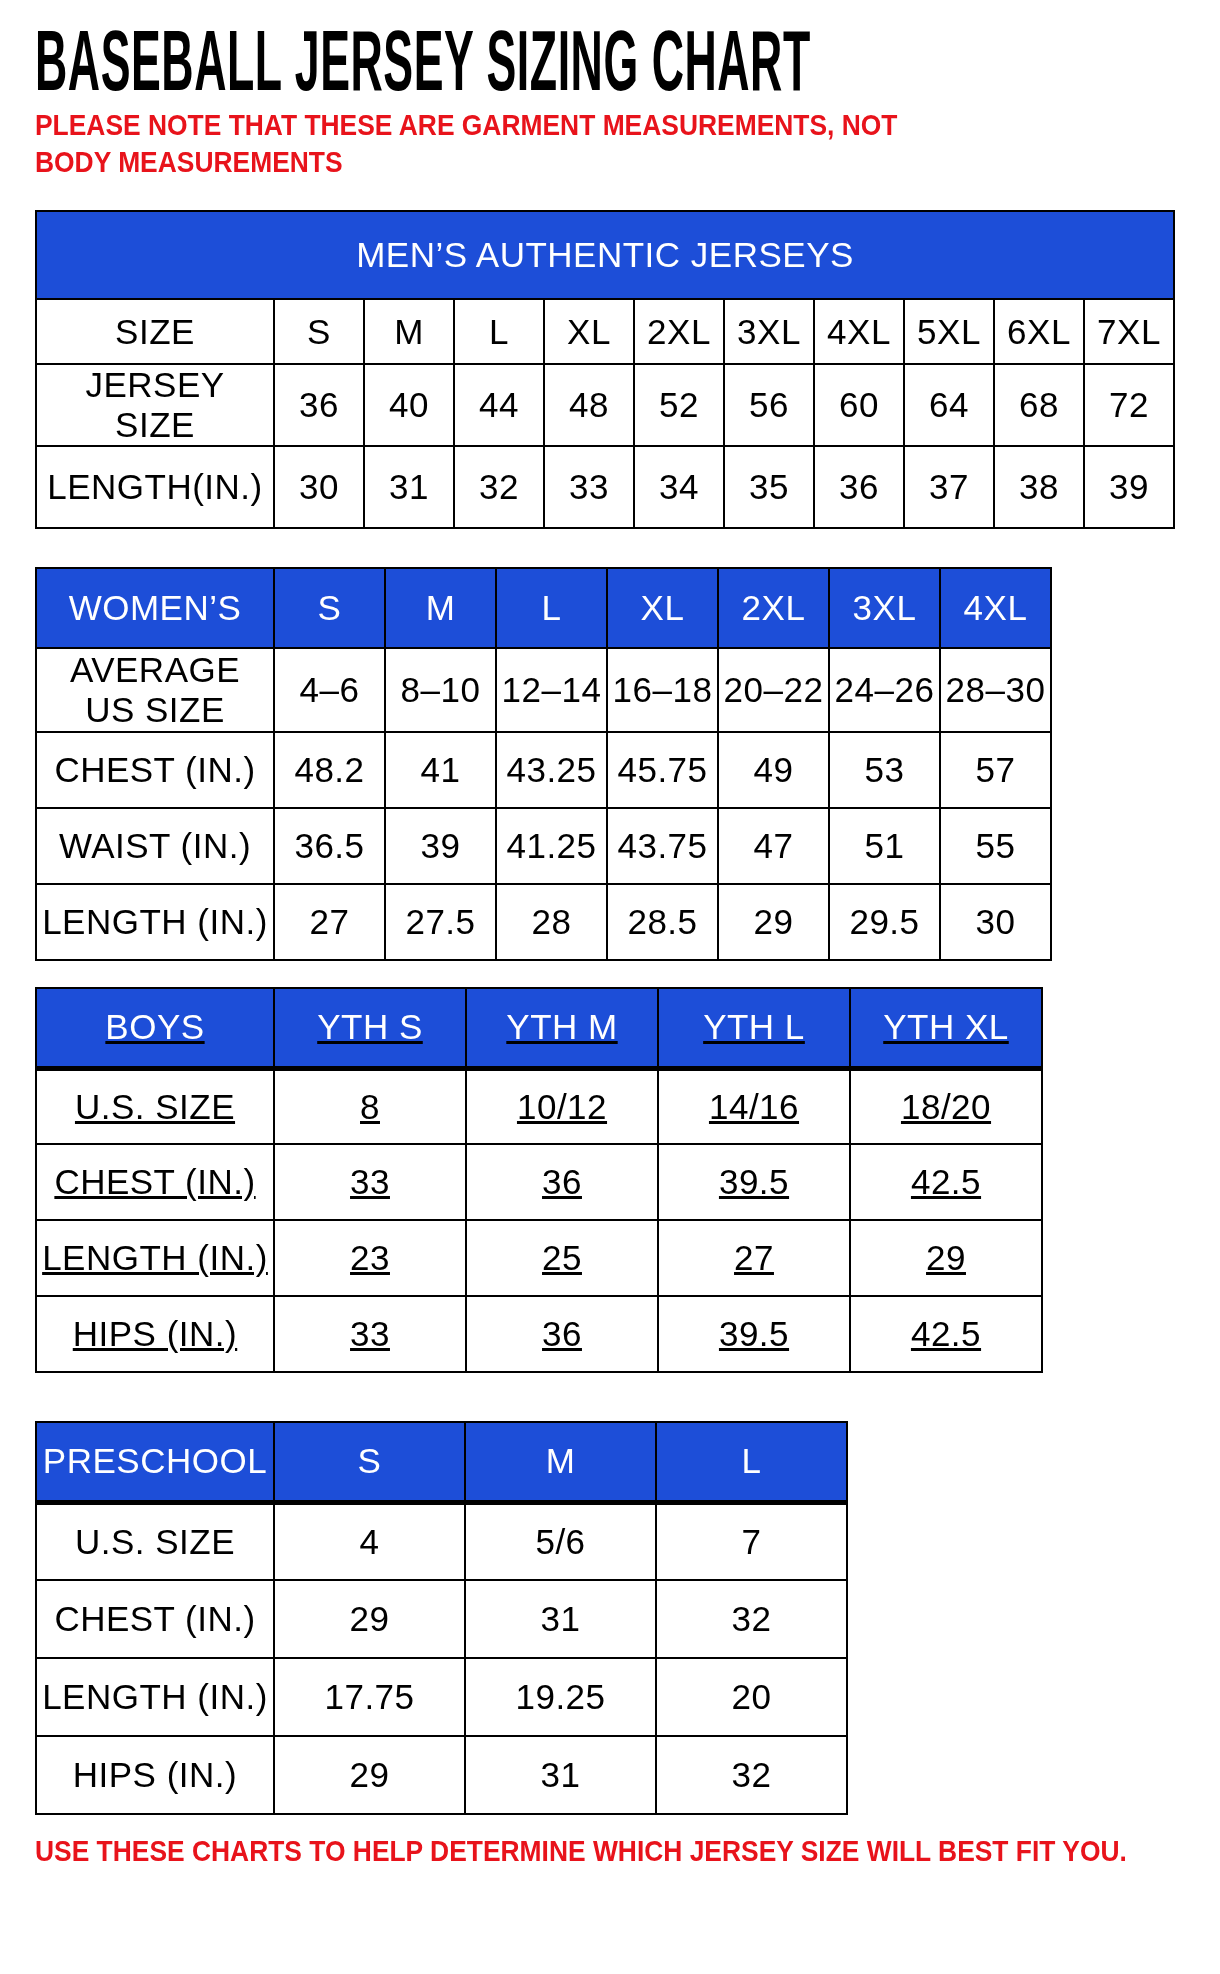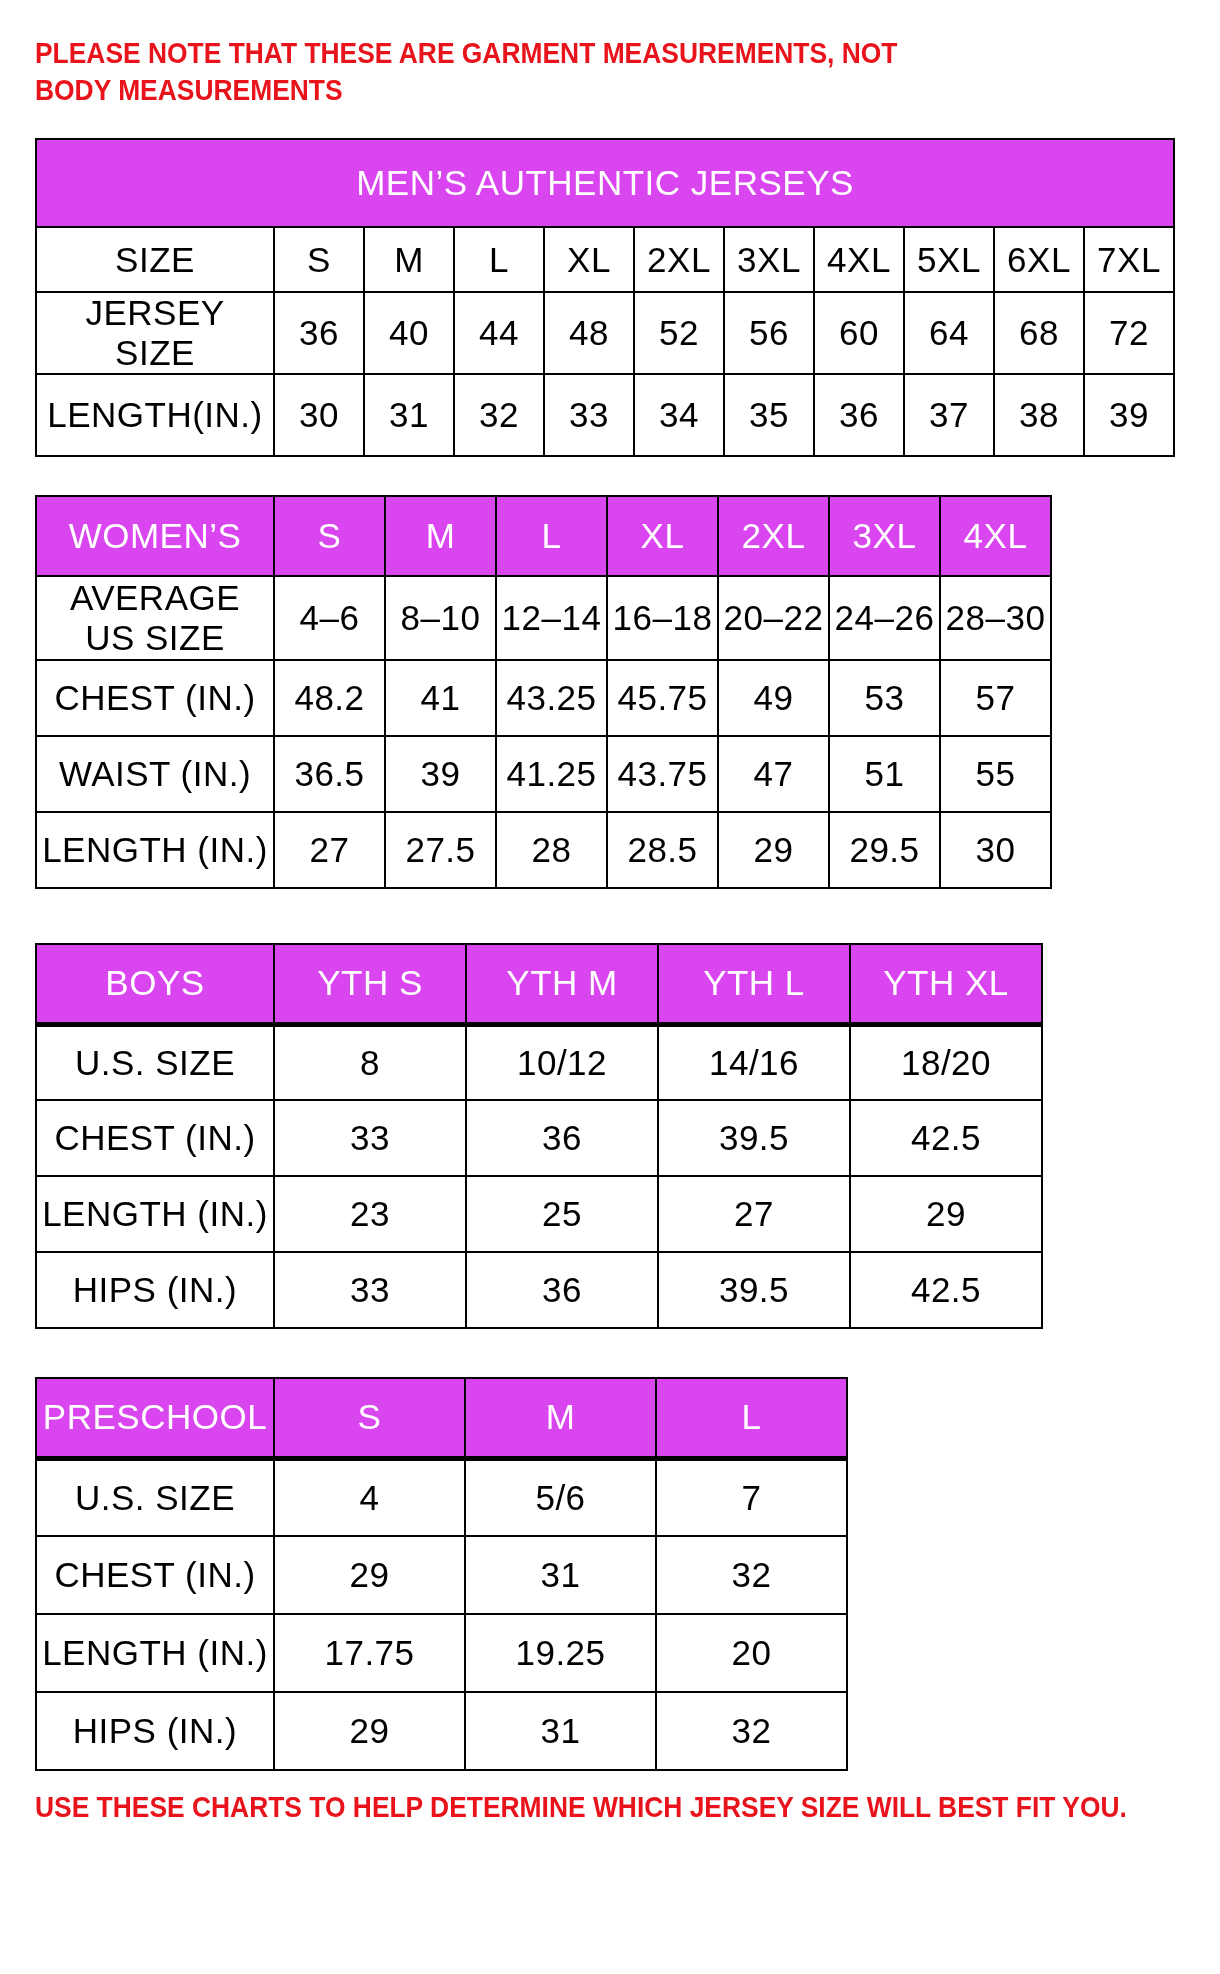--- a/index.html
+++ b/index.html
@@ -54,28 +54,28 @@
   table.tbl td {
     border: 2px solid #000;
     text-align: center;
     vertical-align: middle;
     padding: 0 4px;
     font-size: 35px;
     letter-spacing: 0.5px;
     overflow: hidden;
   }
   td.lbl { font-size: 31px; }
-  td.gray { background: #d946ef; color: #ffffff; }
+  td.gray { background: #1d4ed8; color: #ffffff; }
   td.table-banner { font-size: 42px; letter-spacing: 2px; }
   td.prewrap { white-space: pre-line; line-height: 1.15; }
   tr.hdr-thick td { border-bottom: 5px solid #000; }
 
   .mens      { margin-top: 30px; }
   .womens    { margin-top: 38px; }
-  .boys      { margin-top: 54px; }
+  .boys      { margin-top: 26px; text-decoration: underline; }
   .preschool { margin-top: 48px; }
 
   .mens tr      { height: 82px; }
   .mens tr.r-banner { height: 88px; }
   .mens tr.r-head   { height: 65px; }
   .womens tr    { height: 76px; }
   .womens tr.r-head { height: 80px; }
   .womens tr.r-tall { height: 84px; }
   .boys tr      { height: 76px; }
   .boys tr.r-head   { height: 80px; }
@@ -87,20 +87,21 @@
   col.c-mens  { width: 90px; }
   col.c-wom   { width: 111px; }
   col.c-boys  { width: 192px; }
   col.c-pre   { width: 191px; }
 </style>
 </head>
 <body>
 
 <div class="page">
 
+  <h1 class="title-wrap"><span class="title-inner">BASEBALL JERSEY SIZING CHART</span></h1>
 
   <p class="red-note">PLEASE NOTE THAT THESE ARE GARMENT MEASUREMENTS, NOT BODY MEASUREMENTS</p>
 
   <table class="tbl mens">
     <colgroup>
       <col class="c-label">
         <col class="c-mens">
         <col class="c-mens">
         <col class="c-mens">
         <col class="c-mens">

